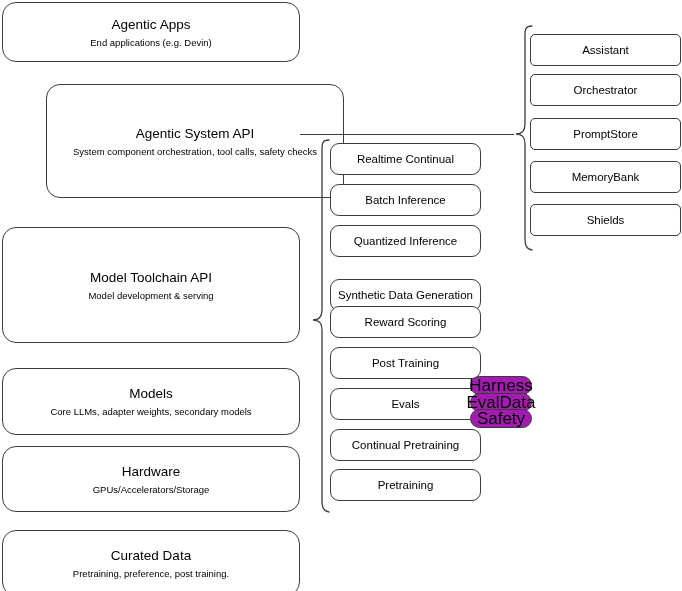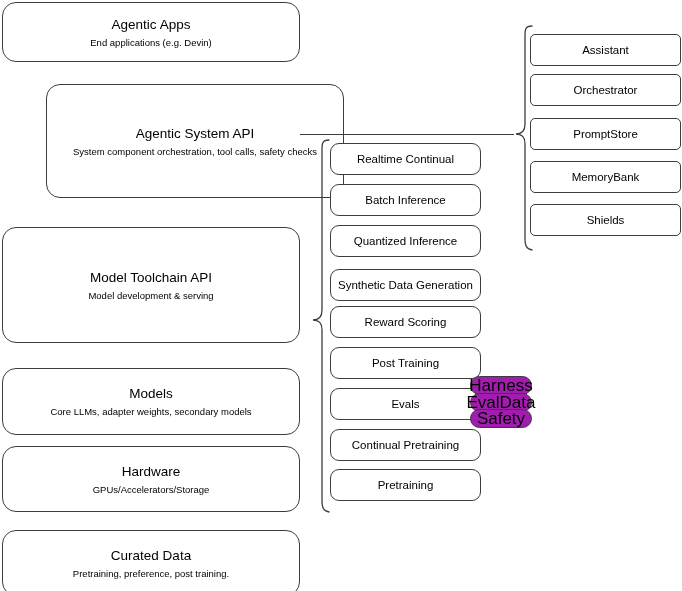--- a/index.html
+++ b/index.html
@@ -159,21 +159,21 @@
 
   <div class="box mid" style="top:143px;">
     <span>Realtime Continual</span>
   </div>
   <div class="box mid" style="top:184px;">
     <span>Batch Inference</span>
   </div>
   <div class="box mid" style="top:225px;">
     <span>Quantized Inference</span>
   </div>
-  <div class="box mid" style="top:269px;">
+  <div class="box mid" style="top:279px;">
     <span>Synthetic Data Generation</span>
   </div>
   <div class="box mid" style="top:306px;">
     <span>Reward Scoring</span>
   </div>
   <div class="box mid" style="top:347px;">
     <span>Post Training</span>
   </div>
   <div class="box mid" style="top:388px;">
     <span>Evals</span>

